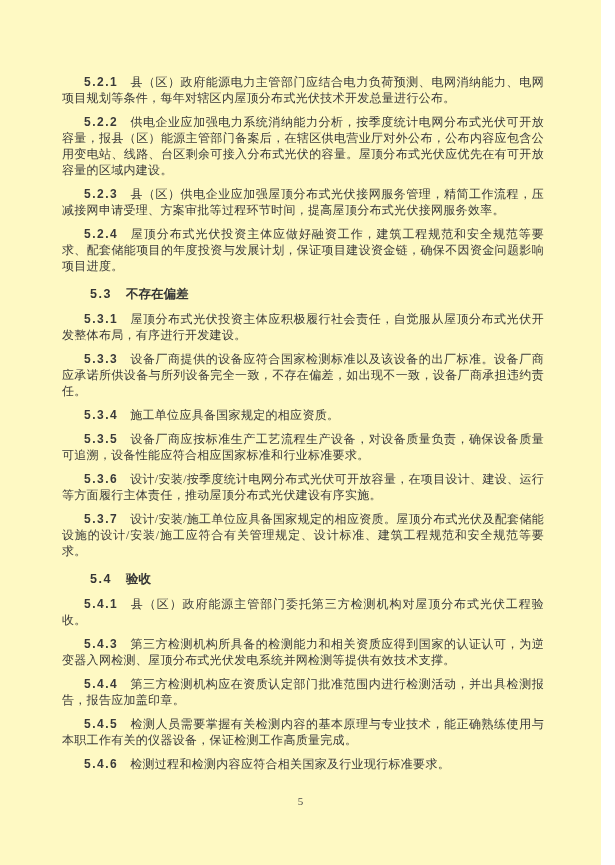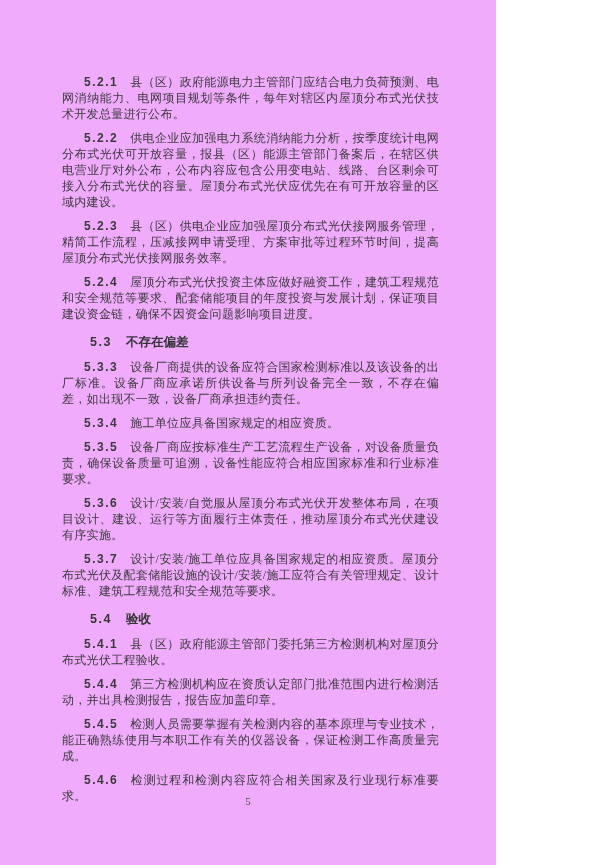--- a/index.html
+++ b/index.html
@@ -2,23 +2,23 @@
 <html lang="zh"><head>
 <meta charset="utf-8">
 <style>
   html, body {
     margin: 0;
     padding: 0;
     background: #ffffff;
   }
   .page {
     position: relative;
-    width: 496px;
+    width: 601px;
     height: 865px;
-    background: #f0abfc;
+    background: #fef9c3;
     font-family: "Liberation Serif", "DejaVu Serif", serif;
     color: #3a3a3a;
     overflow: hidden;
     box-sizing: border-box;
   }
   .doc-body {
     position: absolute;
     left: 62px;
     right: 57px;
     top: 74px;
@@ -67,25 +67,27 @@
 </head>
 <body>
 
 <div class="page">
   <div class="doc-body">
       <p class="clause"><span class="clause-num">5.2.1</span><span class="clause-text">县（区）政府能源电力主管部门应结合电力负荷预测、电网消纳能力、电网项目规划等条件，每年对辖区内屋顶分布式光伏技术开发总量进行公布。</span></p>
       <p class="clause"><span class="clause-num">5.2.2</span><span class="clause-text">供电企业应加强电力系统消纳能力分析，按季度统计电网分布式光伏可开放容量，报县（区）能源主管部门备案后，在辖区供电营业厅对外公布，公布内容应包含公用变电站、线路、台区剩余可接入分布式光伏的容量。屋顶分布式光伏应优先在有可开放容量的区域内建设。</span></p>
       <p class="clause"><span class="clause-num">5.2.3</span><span class="clause-text">县（区）供电企业应加强屋顶分布式光伏接网服务管理，精简工作流程，压减接网申请受理、方案审批等过程环节时间，提高屋顶分布式光伏接网服务效率。</span></p>
       <p class="clause"><span class="clause-num">5.2.4</span><span class="clause-text">屋顶分布式光伏投资主体应做好融资工作，建筑工程规范和安全规范等要求、配套储能项目的年度投资与发展计划，保证项目建设资金链，确保不因资金问题影响项目进度。</span></p>
       <div class="heading"><span class="heading-num">5.3</span><span class="heading-title">不存在偏差</span></div>
+      <p class="clause"><span class="clause-num">5.3.1</span><span class="clause-text">屋顶分布式光伏投资主体应积极履行社会责任，自觉服从屋顶分布式光伏开发整体布局，有序进行开发建设。</span></p>
       <p class="clause"><span class="clause-num">5.3.3</span><span class="clause-text">设备厂商提供的设备应符合国家检测标准以及该设备的出厂标准。设备厂商应承诺所供设备与所列设备完全一致，不存在偏差，如出现不一致，设备厂商承担违约责任。</span></p>
       <p class="clause"><span class="clause-num">5.3.4</span><span class="clause-text">施工单位应具备国家规定的相应资质。</span></p>
       <p class="clause"><span class="clause-num">5.3.5</span><span class="clause-text">设备厂商应按标准生产工艺流程生产设备，对设备质量负责，确保设备质量可追溯，设备性能应符合相应国家标准和行业标准要求。</span></p>
-      <p class="clause"><span class="clause-num">5.3.6</span><span class="clause-text">设计/安装/自觉服从屋顶分布式光伏开发整体布局，在项目设计、建设、运行等方面履行主体责任，推动屋顶分布式光伏建设有序实施。</span></p>
+      <p class="clause"><span class="clause-num">5.3.6</span><span class="clause-text">设计/安装/按季度统计电网分布式光伏可开放容量，在项目设计、建设、运行等方面履行主体责任，推动屋顶分布式光伏建设有序实施。</span></p>
       <p class="clause"><span class="clause-num">5.3.7</span><span class="clause-text">设计/安装/施工单位应具备国家规定的相应资质。屋顶分布式光伏及配套储能设施的设计/安装/施工应符合有关管理规定、设计标准、建筑工程规范和安全规范等要求。</span></p>
       <div class="heading"><span class="heading-num">5.4</span><span class="heading-title">验收</span></div>
       <p class="clause"><span class="clause-num">5.4.1</span><span class="clause-text">县（区）政府能源主管部门委托第三方检测机构对屋顶分布式光伏工程验收。</span></p>
+      <p class="clause"><span class="clause-num">5.4.3</span><span class="clause-text">第三方检测机构所具备的检测能力和相关资质应得到国家的认证认可，为逆变器入网检测、屋顶分布式光伏发电系统并网检测等提供有效技术支撑。</span></p>
       <p class="clause"><span class="clause-num">5.4.4</span><span class="clause-text">第三方检测机构应在资质认定部门批准范围内进行检测活动，并出具检测报告，报告应加盖印章。</span></p>
       <p class="clause"><span class="clause-num">5.4.5</span><span class="clause-text">检测人员需要掌握有关检测内容的基本原理与专业技术，能正确熟练使用与本职工作有关的仪器设备，保证检测工作高质量完成。</span></p>
       <p class="clause"><span class="clause-num">5.4.6</span><span class="clause-text">检测过程和检测内容应符合相关国家及行业现行标准要求。</span></p>
     </div>
   <div class="footer">5</div>
 </div>
 
 </body></html>

